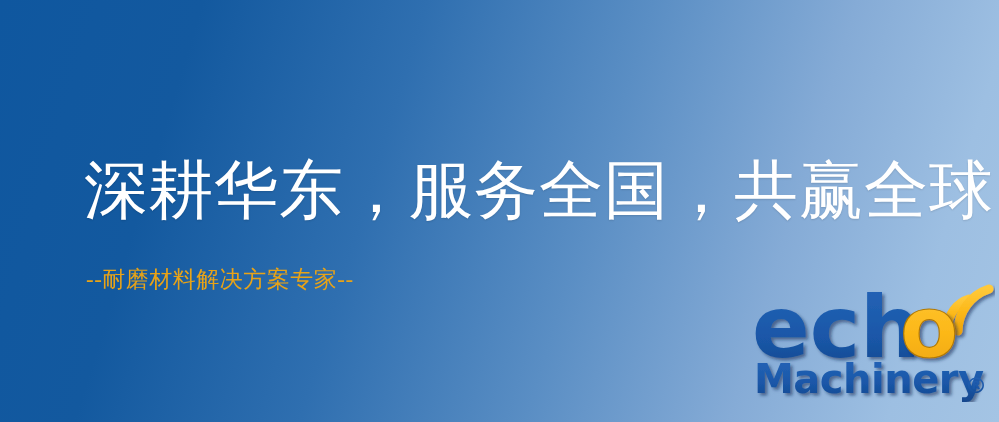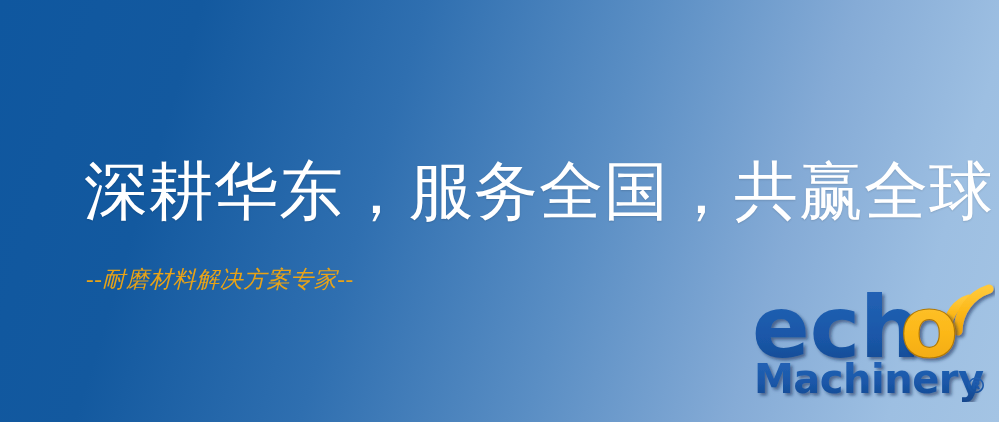--- a/index.html
+++ b/index.html
@@ -22,41 +22,40 @@
         #9dbfe2 90%,
         #a4c4e4 100%);
     font-family: "Liberation Sans", sans-serif;
   }
 
   
   #headline {
     position: absolute;
     left: 84px;
     top: 152px;
-    font-family: Liberation Sans, sans-serif;
+    font-family: Liberation Serif, serif;
     font-size: 64px;
     line-height: 78px;
     color: #ffffff;
     letter-spacing: 1px;
     white-space: nowrap;
     text-shadow: 0 1px 2px rgba(0,0,0,0.13);
   }
 
   
   #subtitle {
     position: absolute;
     left: 86px;
     top: 265px;
     font-family: "Liberation Serif", "DejaVu Serif", serif;
     font-size: 23px;
     line-height: 30px;
     color: #e8a317;
     letter-spacing: 0.5px;
     white-space: nowrap;
-    font-style: italic;
   }
 
   
   #logo {
     position: absolute;
     left: 752px;
     top: 280px;
     width: 243px;
     height: 122px;
   }

